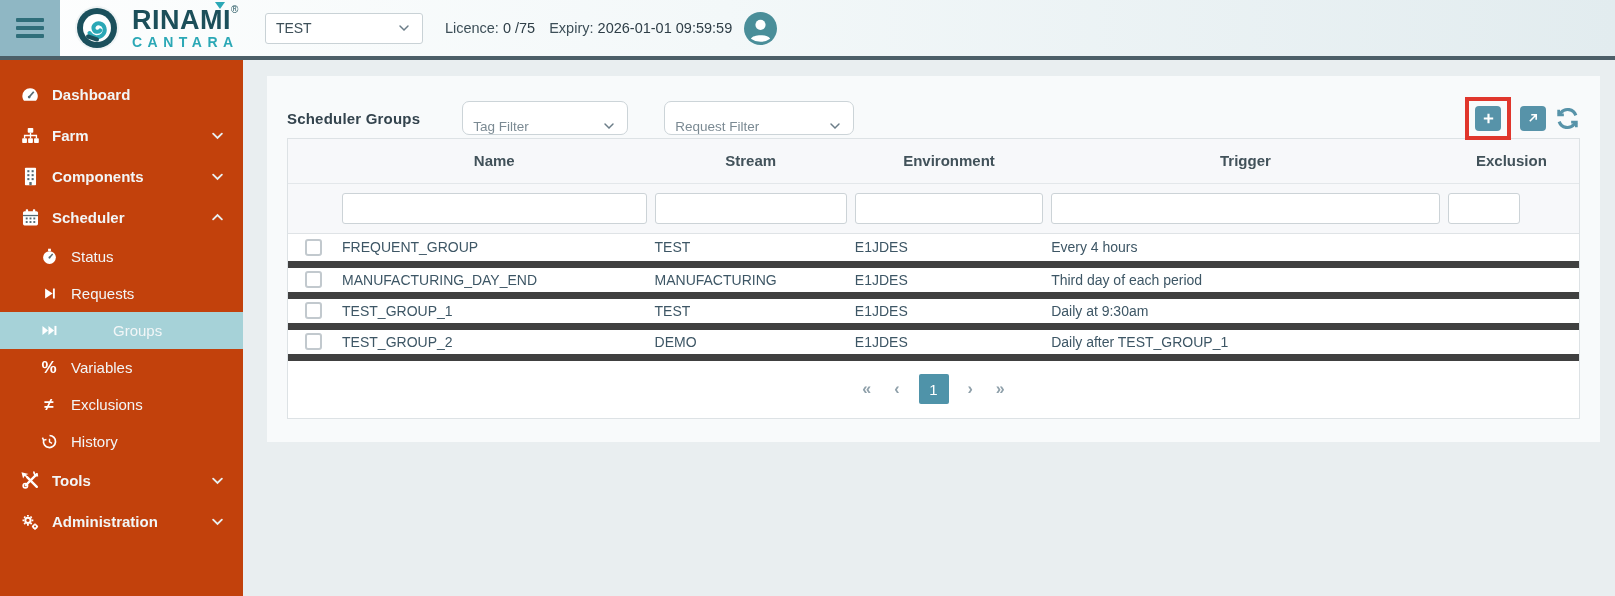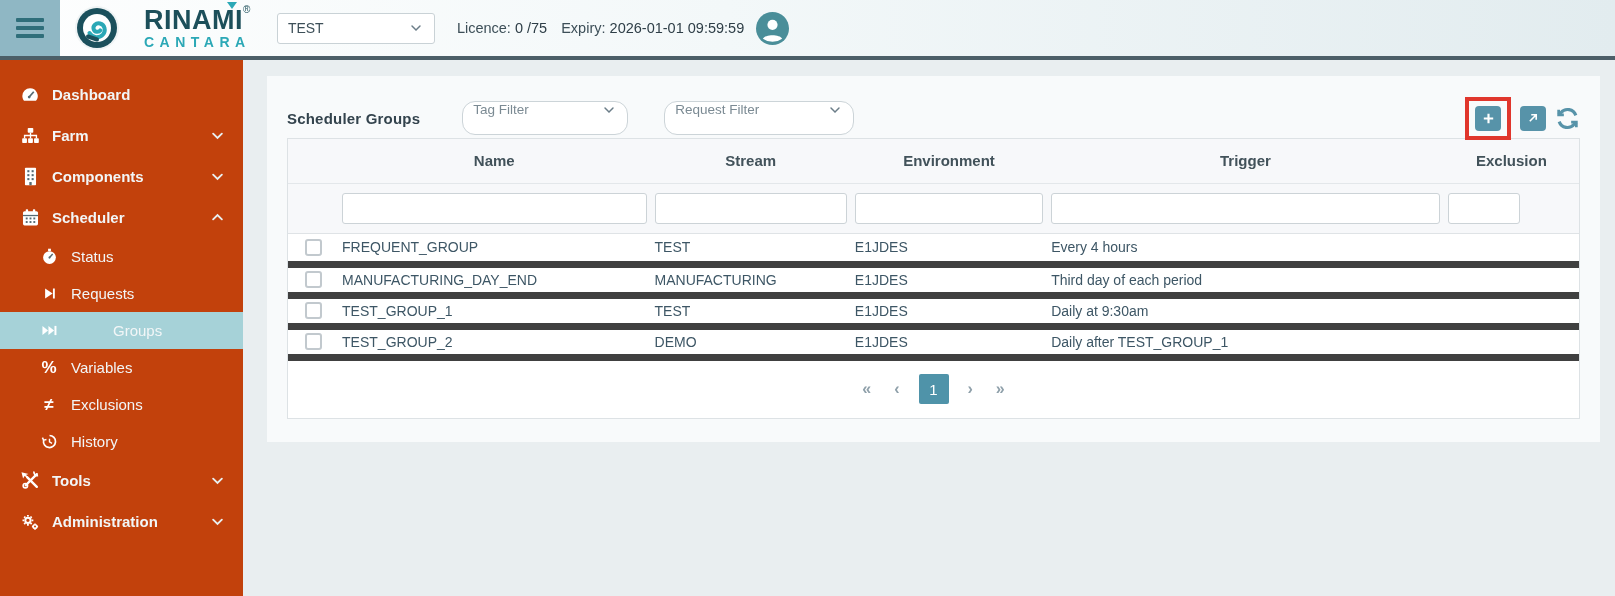--- a/index.html
+++ b/index.html
@@ -7,21 +7,21 @@
     font-family:"Liberation Sans", sans-serif; background:#e9eef0; }
 
   
   .topbar { height:56px; display:flex; align-items:center;
     background:linear-gradient(90deg,#fdfefe 0%,#f3f8f9 45%,#e2ecef 100%); }
   .hamburger { width:60px; height:56px; background:#8fb7c4; border:none; cursor:pointer;
     display:flex; flex-direction:column; justify-content:center; align-items:center; gap:4px; flex:0 0 auto; }
   .hamburger span { width:28px; height:4px; background:#2f6e7a; border-radius:1px; }
   .brand { display:flex; align-items:center; margin-left:14px; }
   .brand-mark { width:46px; height:46px; }
-  .brand-text { margin-left:24px; line-height:1; }
+  .brand-text { margin-left:12px; line-height:1; }
   .brand-name { font-size:27px; font-weight:800; color:#1c4f5a; letter-spacing:.5px; position:relative; }
   .brand-name .tri { position:absolute; top:-5px; right:14px; width:0; height:0;
     border-left:5px solid transparent; border-right:5px solid transparent; border-top:7px solid #2ba8b6; }
   .brand-name .reg { font-size:10px; font-weight:400; vertical-align:top; position:relative; top:-2px; }
   .brand-sub { font-size:14px; font-weight:700; letter-spacing:5.5px; color:#2ba8b6; margin-top:1px; }
   .env-select { margin-left:26px; width:158px; height:31px; background:#fff; border:1px solid #c9d2d6;
     border-radius:3px; display:flex; align-items:center; padding:0 10px; font-size:14px; color:#3d4f58; cursor:pointer; }
   .env-select .val { flex:1; }
   .licence { margin-left:22px; font-size:14.5px; color:#3d4f58; white-space:nowrap; }
   .licence b { font-weight:400; color:#2e3e47; }
@@ -41,22 +41,22 @@
   .nav-icon svg { display:block; }
   .nav-glyph { font-size:17px; font-weight:700; line-height:1; }
   .nav-label { flex:1; }
   .chev { color:#e8eff0; margin-right:4px; }
 
   
   .main { flex:1; padding:16px 15px 0 24px; }
   .panel { background:#f8fafb; height:366px; padding:0 20px; }
   .panel-header { display:flex; align-items:center; padding-top:22px; height:62px; }
   .page-title { font-size:15px; font-weight:700; color:#33434d; letter-spacing:.2px; }
-  .filter-select { background:#fff; border:1px solid #ccd4d8; border-radius:13px; height:34px;
-    display:flex; align-items:flex-start; padding:0 10px; font-size:13.5px; color:#7b8a93; cursor:pointer; }
+  .filter-select { background:#fff; border:1px solid #ccd4d8; border-radius:7px; height:34px;
+    display:flex; align-items:flex-end; padding:0 10px; font-size:13.5px; color:#7b8a93; cursor:pointer; }
   .filter-select .val { flex:1; }
   .filter-select.tag { width:166px; margin-left:42px; }
   .filter-select.request { width:190px; margin-left:36px; }
   .actions { margin-left:auto; display:flex; align-items:center; gap:9px; }
   .icon-btn { border:none; background:none; padding:0; cursor:pointer; display:flex; }
   .sq-btn { width:26px; height:25px; background:#5793a9; border-radius:4px; color:#fff;
     display:flex; align-items:center; justify-content:center; }
   .add-wrap { position:relative; padding:9px 10px; }
   .red-box { position:absolute; inset:0; border:4px solid #e0362c; pointer-events:none; }
   .refresh-btn { color:#5793a9; }

